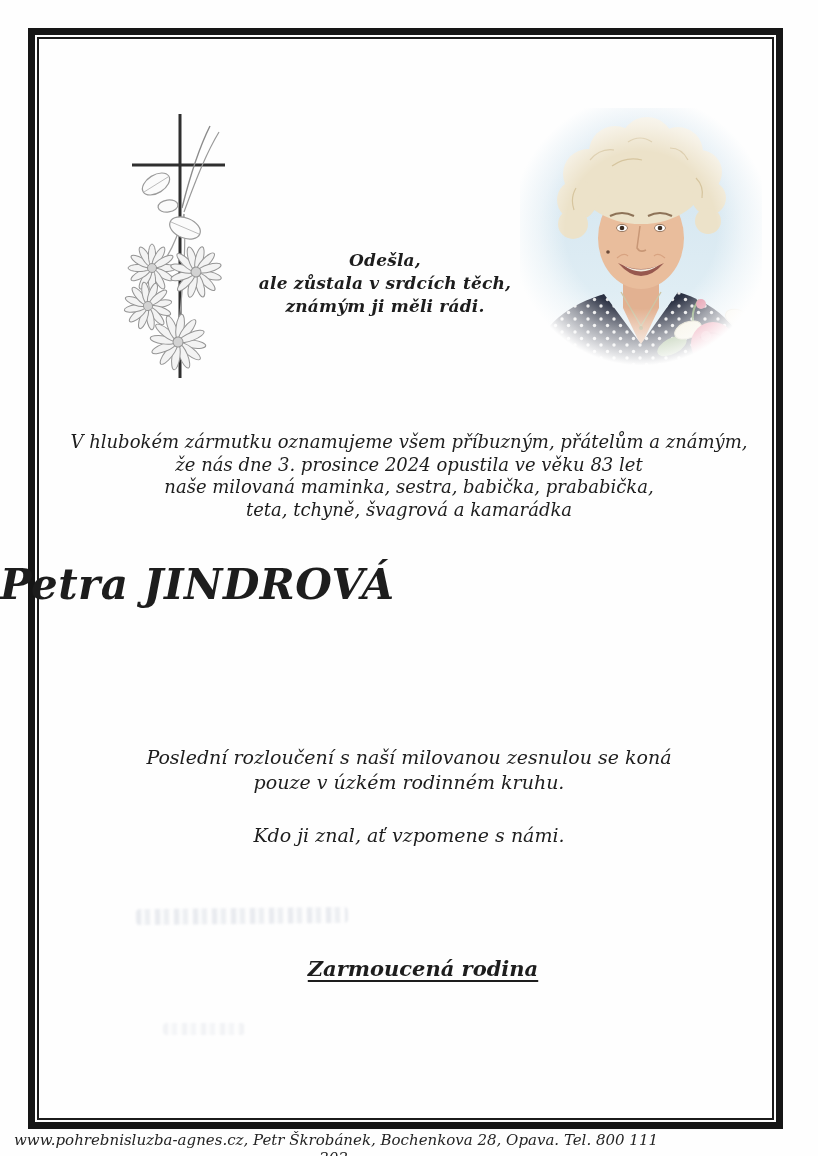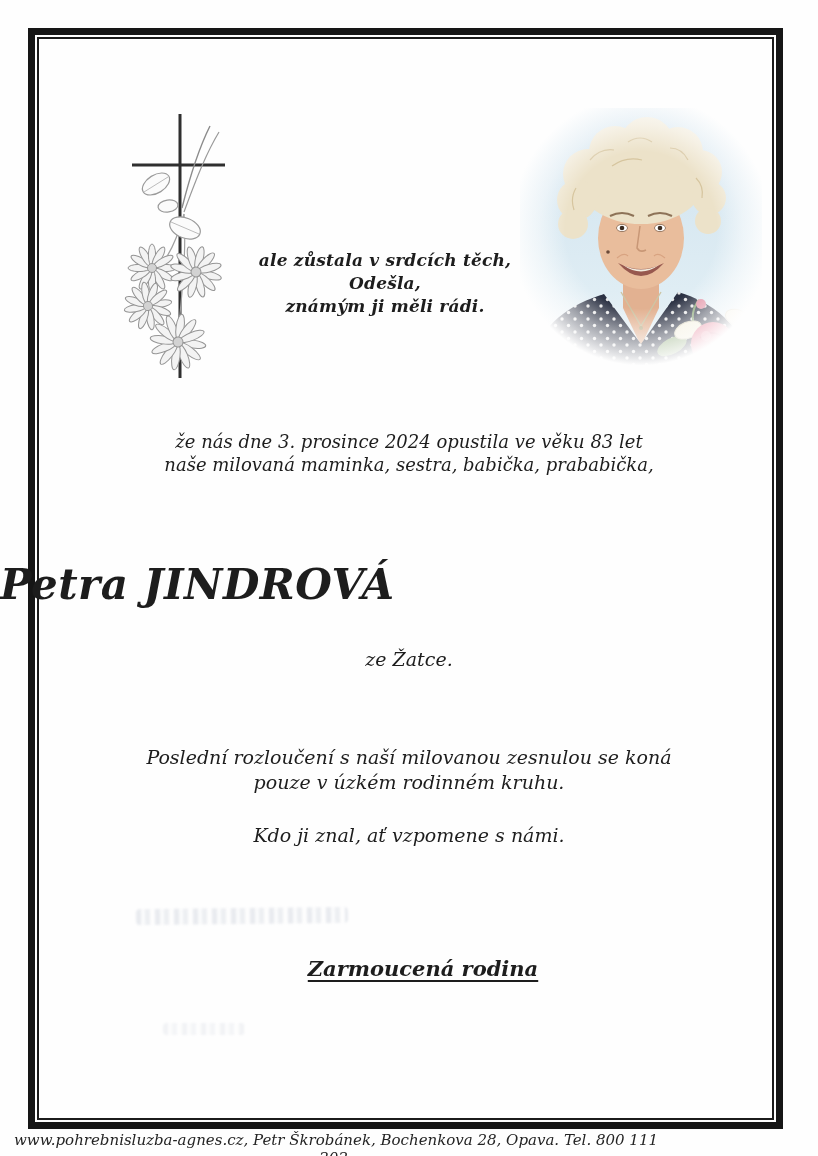--- a/index.html
+++ b/index.html
@@ -327,33 +327,34 @@
         <circle cx="181" cy="196" r="5" fill="#e08ba0"></circle>
         <circle cx="193" cy="236" r="22" fill="#e4748d"></circle>
         <path d="M180,230 q12,-10 24,0 M184,242 q10,8 20,-2" fill="none" stroke="#c95a76" stroke-width="1.6"></path>
         <circle cx="186" cy="228" r="5" fill="#ef9aad" opacity="0.8"></circle>
       </g>
     </svg>
     <div class="vignette"></div>
   </div>
 
   <div class="motto">
+    <div>Odešla,</div>
     <div>ale zůstala v srdcích těch,</div>
-    <div>Odešla,</div>
     <div>známým ji měli rádi.</div>
   </div>
 
   <div class="announcement">
+    <div>V hlubokém zármutku oznamujeme všem příbuzným, přátelům a známým,</div>
     <div>že nás dne 3. prosince 2024 opustila ve věku 83 let</div>
     <div>naše milovaná maminka, sestra, babička, prababička,</div>
+    <div>teta, tchyně, švagrová a kamarádka</div>
   </div>
 
   <div class="deceased-name">Petra JINDROVÁ</div>
 
-  <div class="origin">ze Žatce.</div>
 
   <div class="farewell">
     <div>Poslední rozloučení s naší milovanou zesnulou se koná</div>
     <div>pouze v úzkém rodinném kruhu.</div>
   </div>
 
   <div class="remembrance">Kdo ji znal, ať vzpomene s námi.</div>
 
   <div class="smudge smudge-1"></div>
   <div class="smudge smudge-2"></div>

